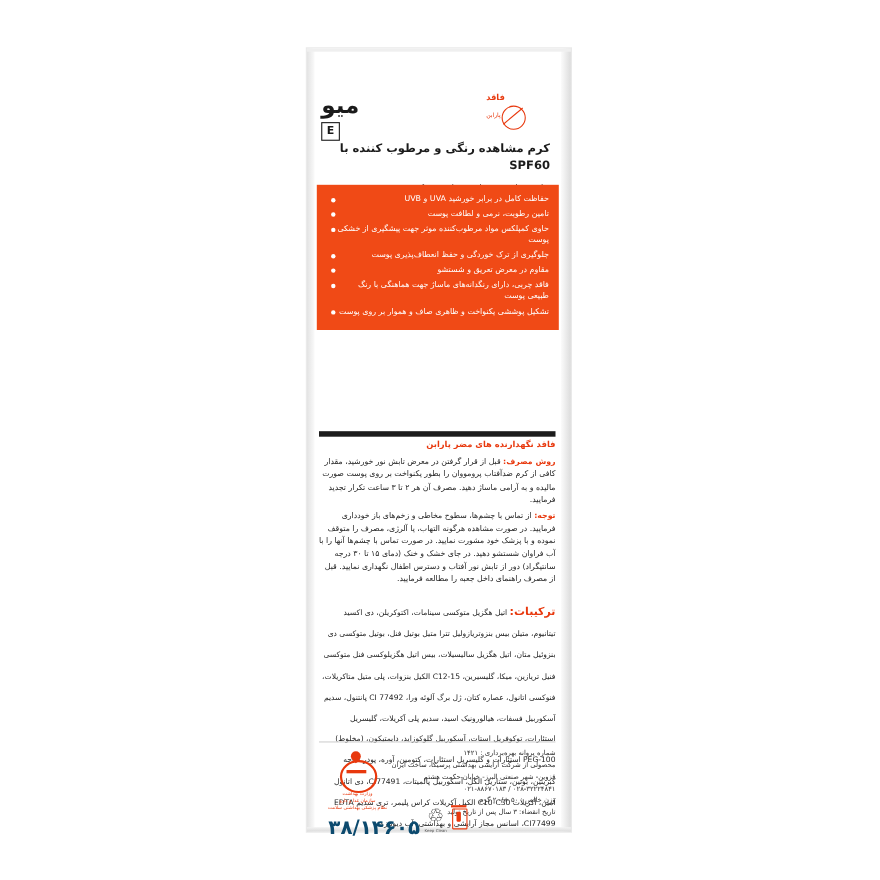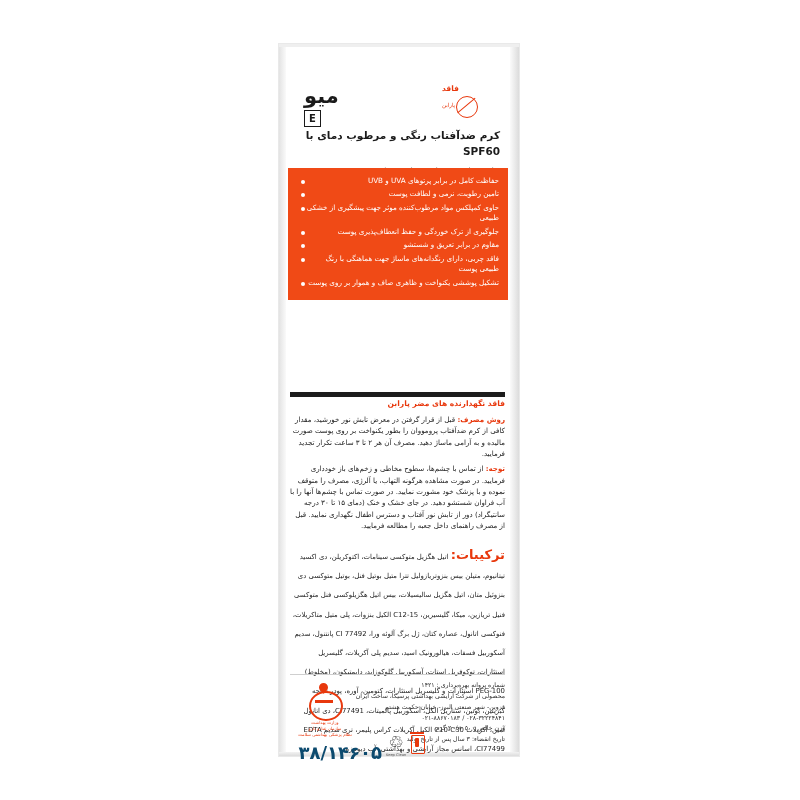--- a/index.html
+++ b/index.html
@@ -56,21 +56,21 @@
 
   .inner {
     position: absolute;
     left: 9px; right: 11px; top: 0; bottom: 0;
   }
 
   
   .brand {
     position: absolute;
     top: 42px;
-    left: 16px;
+    left: 4px;
     text-align: left;
     direction: ltr;
   }
   .brand-mark {
     font-size: 21px;
     font-weight: bold;
     color: #1a1a1a;
     letter-spacing: -0.5px;
     line-height: 1;
     font-family: "DejaVu Sans", sans-serif;
@@ -240,21 +240,21 @@
   .ing-block {
     position: absolute;
     top: 500px;
     left: 2px;
     right: 3px;
     text-align: right;
   }
   .ing-block .lbl {
     color: #e8380d;
     font-weight: bold;
-    font-size: 13px;
+    font-size: 10px;
     text-align: right;
   }
   .ing-block .body {
     color: #232323;
     font-size: 6.9px;
     line-height: 1.62;
     direction: rtl;
   }
 
   
@@ -410,45 +410,45 @@
       </div>
 
       <div class="paraben-badge">
         <div class="pb-circle"></div>
         <div class="pb-slash"></div>
         <div class="pb-text">فاقد</div>
         <div class="pb-sub">پارابن</div>
       </div>
 
       <div class="title-wrap">
-        <div class="title-main">کرم ضدآفتاب رنگی و مرطوب دمای با SPF60</div>
+        <div class="title-main">کرم مشاهده رنگی و مرطوب کننده با SPF60</div>
         <div class="title-sub" style="white-space:pre-line">مناسب برای پوست‌های معمولی و خشک
 با اثر پوشانندگی، با رنگ بژ طبیعی</div>
       </div>
 
       <div class="orange-panel">
         <div class="bullet-row">
           <span class="bullet-dot"></span>
-          <span class="bullet-text">حفاظت کامل در برابر پرتوهای UVA و UVB</span>
+          <span class="bullet-text">حفاظت کامل در برابر خورشید UVA و UVB</span>
         </div>
         <div class="bullet-row">
           <span class="bullet-dot"></span>
           <span class="bullet-text">تامین رطوبت، نرمی و لطافت پوست</span>
         </div>
         <div class="bullet-row">
           <span class="bullet-dot"></span>
-          <span class="bullet-text">حاوی کمپلکس مواد مرطوب‌کننده موثر جهت پیشگیری از خشکی طبیعی</span>
+          <span class="bullet-text">حاوی کمپلکس مواد مرطوب‌کننده موثر جهت پیشگیری از خشکی پوست</span>
         </div>
         <div class="bullet-row">
           <span class="bullet-dot"></span>
           <span class="bullet-text">جلوگیری از ترک خوردگی و حفظ انعطاف‌پذیری پوست</span>
         </div>
         <div class="bullet-row">
           <span class="bullet-dot"></span>
-          <span class="bullet-text">مقاوم در برابر تعریق و شستشو</span>
+          <span class="bullet-text">مقاوم در معرض تعریق و شستشو</span>
         </div>
         <div class="bullet-row">
           <span class="bullet-dot"></span>
           <span class="bullet-text">فاقد چربی، دارای رنگدانه‌های ماساژ جهت هماهنگی با رنگ طبیعی پوست</span>
         </div>
         <div class="bullet-row">
           <span class="bullet-dot"></span>
           <span class="bullet-text">تشکیل پوششی یکنواخت و ظاهری صاف و هموار بر روی پوست</span>
         </div>
       </div>

